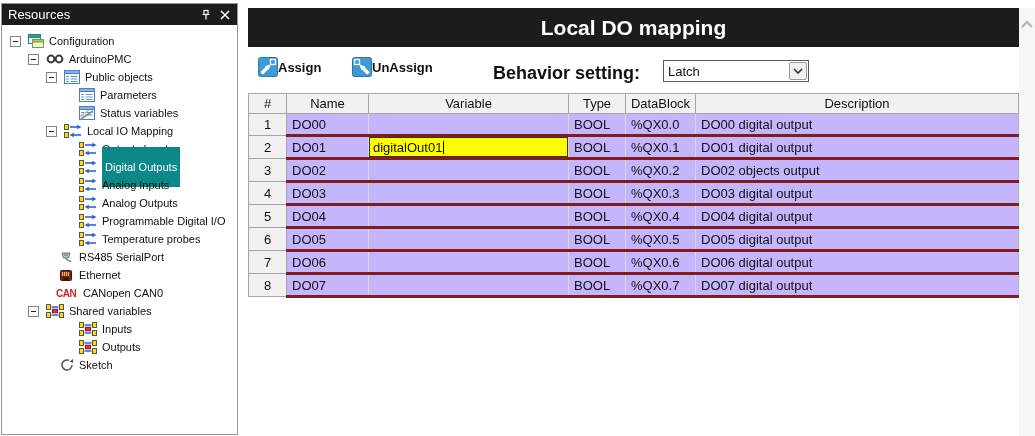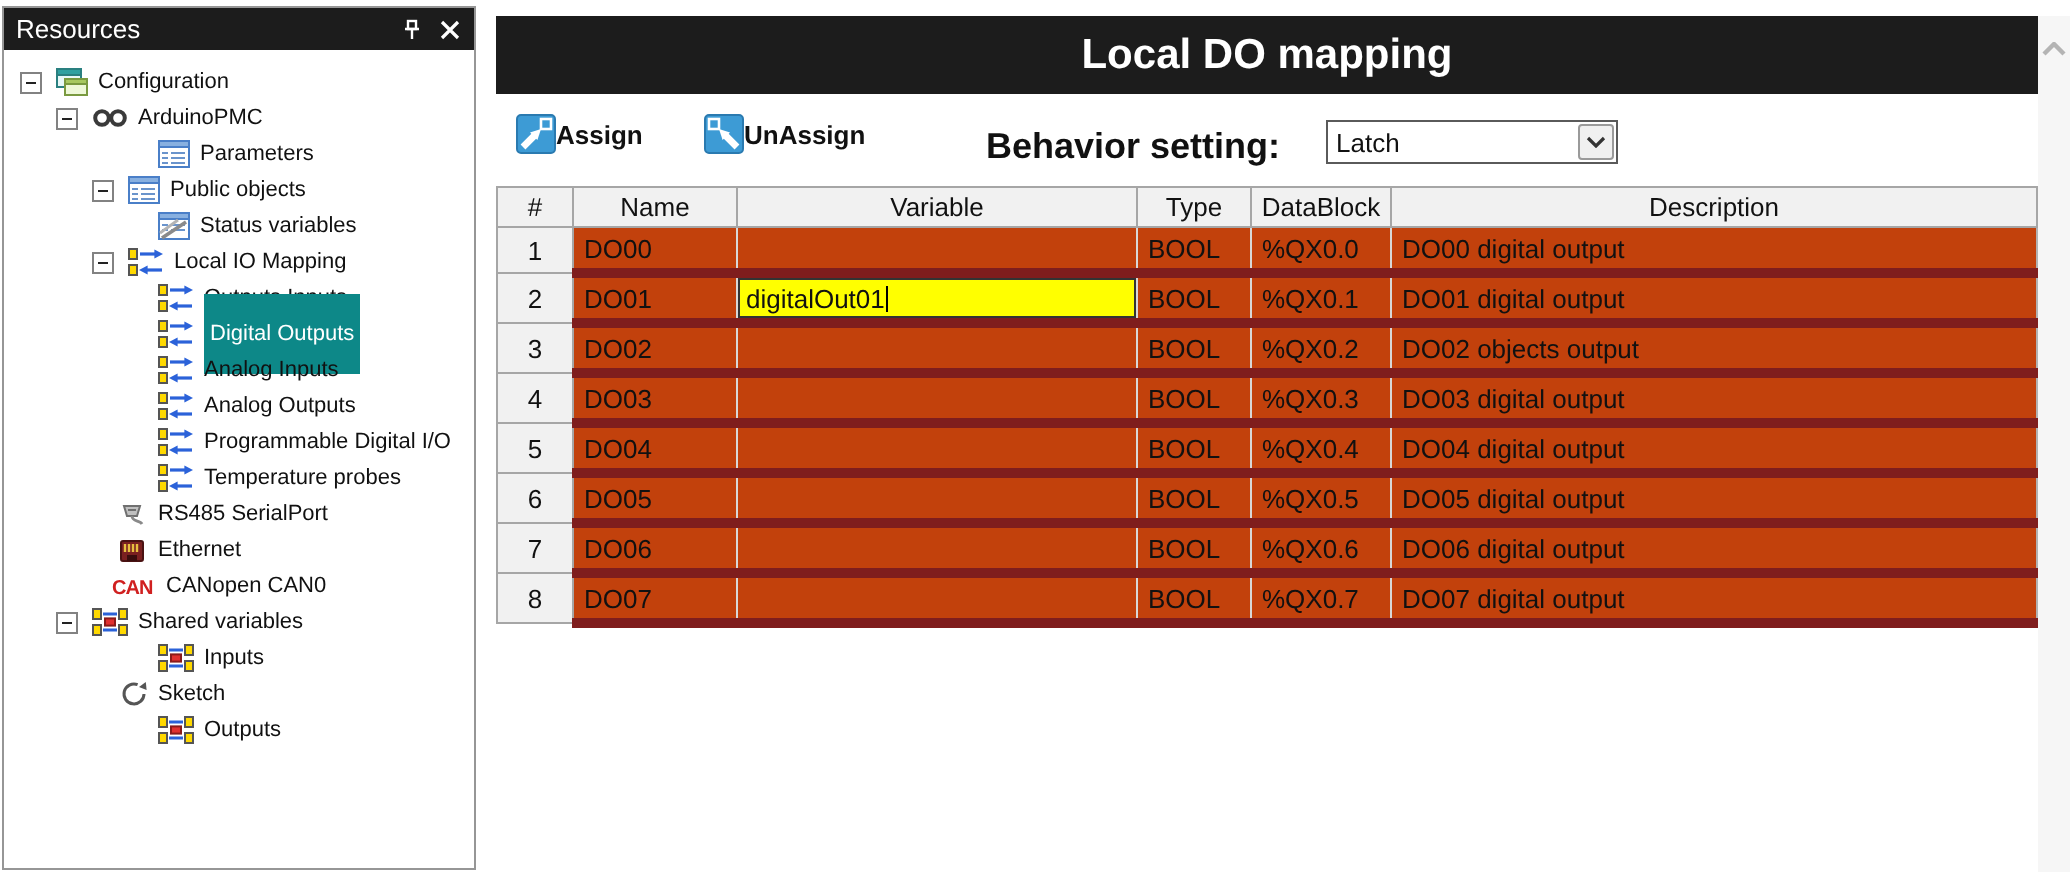--- a/index.html
+++ b/index.html
@@ -33,22 +33,22 @@
   .dropdown{position:absolute;left:399px;top:13px;width:146px;height:22px;border:1px solid #5a5a5a;
             background:#fff;box-sizing:border-box;display:flex;align-items:center;cursor:pointer;margin-left:16px;}
   .dd-value{flex:1;font-size:13px;padding-left:4px;}
   .dd-btn{width:18px;height:18px;margin-right:1px;background:#f0f0f0;border:1px solid #9a9a9a;
           box-sizing:border-box;display:flex;align-items:center;justify-content:center;border-radius:2px;}
   
   .dtable{position:absolute;left:248px;top:93px;width:771px;border-collapse:collapse;
           table-layout:fixed;font-size:13px;}
   .dtable th{background:#f1f1f1;border:1px solid #a6a6a6;height:19px;font-weight:normal;
              padding:0;overflow:hidden;text-align:center;}
-  .dtable td{height:20px;padding:0 0 0 5px;border-right:1px solid #d8d8d8;border-bottom:5px solid #7f1d1d;
-             overflow:hidden;white-space:nowrap;background:#c2410c;}
+  .dtable td{height:20px;padding:0 0 0 5px;border-right:1px solid #d8d8d8;border-bottom:3px solid #7f1d1d;
+             overflow:hidden;white-space:nowrap;background:#c4b5fd;}
   .dtable td.num{background:#f1f1f1;border:1px solid #a6a6a6;text-align:center;padding:0;}
   .dtable td:last-child{border-right:1px solid #b2b2b2;}
   .dtable td.editing{padding:0;}
   .edit-cell{height:18px;background:#ffff00;border:1px solid #333;display:flex;align-items:center;
              padding-left:3px;font-size:13px;}
   .caret{display:inline-block;width:1px;height:13px;background:#000;margin-left:1px;
          animation:blink 1s steps(1) infinite;}
   @keyframes blink{50%{opacity:0;}}
   
   .vscroll{position:absolute;left:1019px;top:8px;width:16px;height:428px;background:#f6f6f6;}
@@ -166,35 +166,35 @@
           </svg>
           <span class="tlabel">Configuration</span>
         </div>
       <div class="titem" style="padding-left:26px">
           <span class="expand"></span>
           <svg class="ticon" width="18" height="10">
             <use href="#sym-arduino"></use>
           </svg>
           <span class="tlabel">ArduinoPMC</span>
         </div>
-      <div class="titem" style="padding-left:77px">
-          <svg class="ticon" width="16" height="14">
-            <use href="#sym-list"></use>
-          </svg>
-          <span class="tlabel">Parameters</span>
-        </div>
       <div class="titem" style="padding-left:44px">
           <span class="expand"></span>
           <svg class="ticon" width="16" height="14">
             <use href="#sym-list"></use>
           </svg>
           <span class="tlabel">Public objects</span>
         </div>
       <div class="titem" style="padding-left:77px">
           <svg class="ticon" width="16" height="14">
+            <use href="#sym-list"></use>
+          </svg>
+          <span class="tlabel">Parameters</span>
+        </div>
+      <div class="titem" style="padding-left:77px">
+          <svg class="ticon" width="16" height="14">
             <use href="#sym-status"></use>
           </svg>
           <span class="tlabel">Status variables</span>
         </div>
       <div class="titem" style="padding-left:44px">
           <span class="expand"></span>
           <svg class="ticon" width="18" height="14">
             <use href="#sym-io"></use>
           </svg>
           <span class="tlabel">Local IO Mapping</span>
@@ -259,31 +259,31 @@
             <use href="#sym-shared"></use>
           </svg>
           <span class="tlabel">Shared variables</span>
         </div>
       <div class="titem" style="padding-left:77px">
           <svg class="ticon" width="18" height="14">
             <use href="#sym-shared"></use>
           </svg>
           <span class="tlabel">Inputs</span>
         </div>
+      <div class="titem" style="padding-left:77px">
+          <svg class="ticon" width="18" height="14">
+            <use href="#sym-shared"></use>
+          </svg>
+          <span class="tlabel">Outputs</span>
+        </div>
       <div class="titem" style="padding-left:58px">
           <svg class="ticon" width="14" height="14">
             <use href="#sym-sketch"></use>
           </svg>
           <span class="tlabel">Sketch</span>
-        </div>
-      <div class="titem" style="padding-left:77px">
-          <svg class="ticon" width="18" height="14">
-            <use href="#sym-shared"></use>
-          </svg>
-          <span class="tlabel">Outputs</span>
         </div>
     </div>
   </div>
 
   <div class="main-title">Local DO mapping</div>
 
   <div class="toolbar">
     <div class="tb-btn" id="btn-assign">
       <svg width="20" height="20">
           <use href="#sym-assign"></use>

